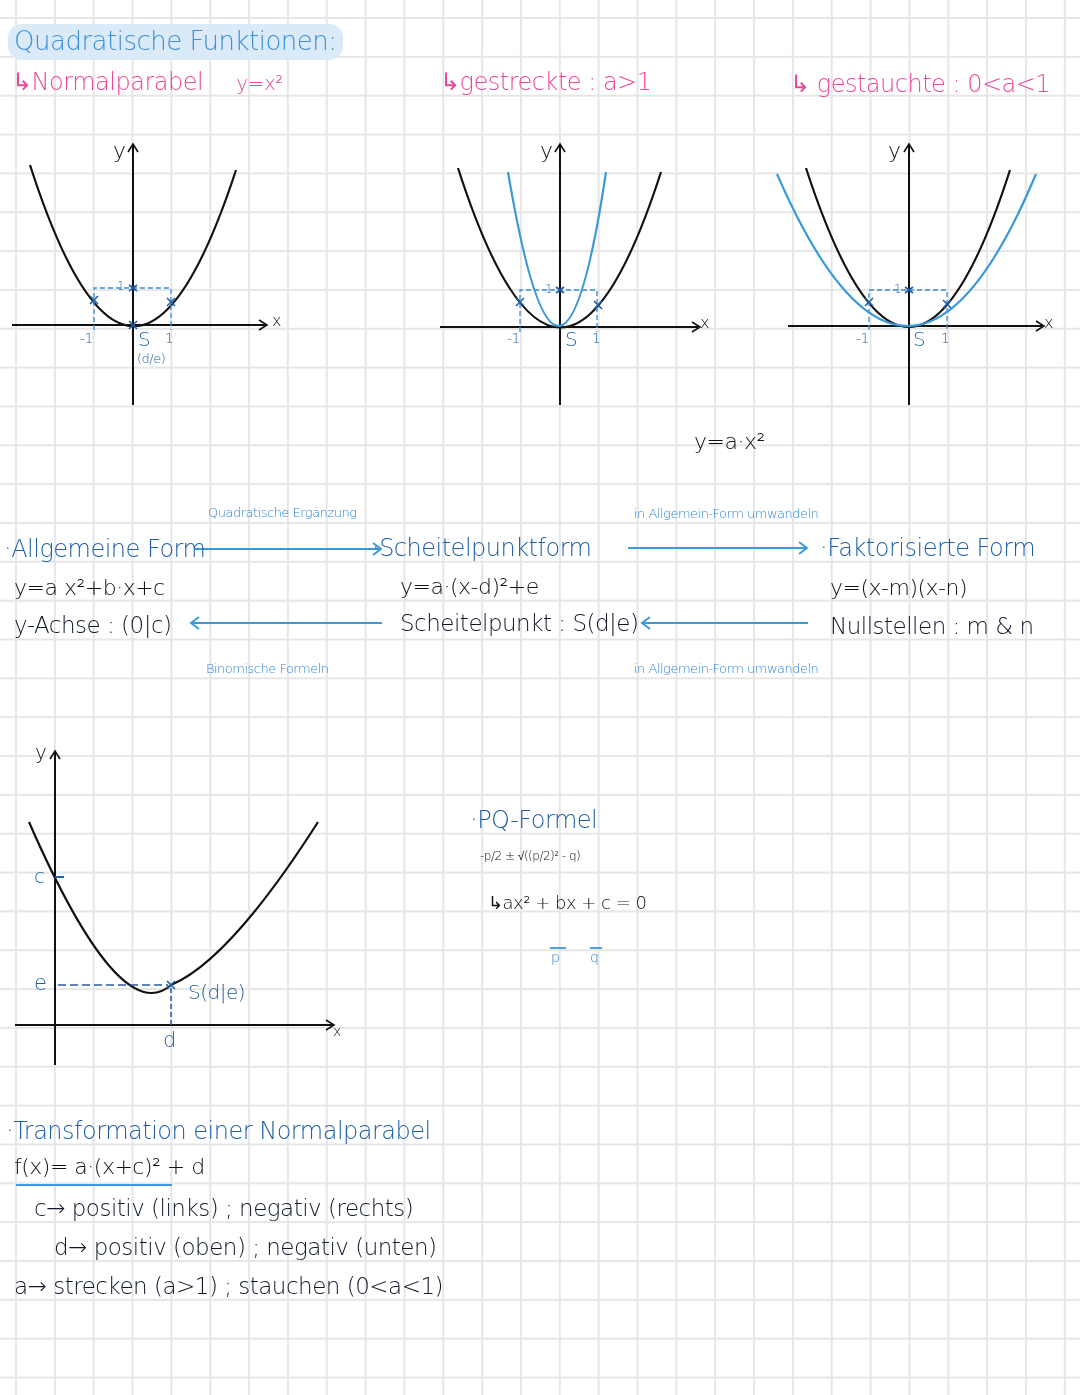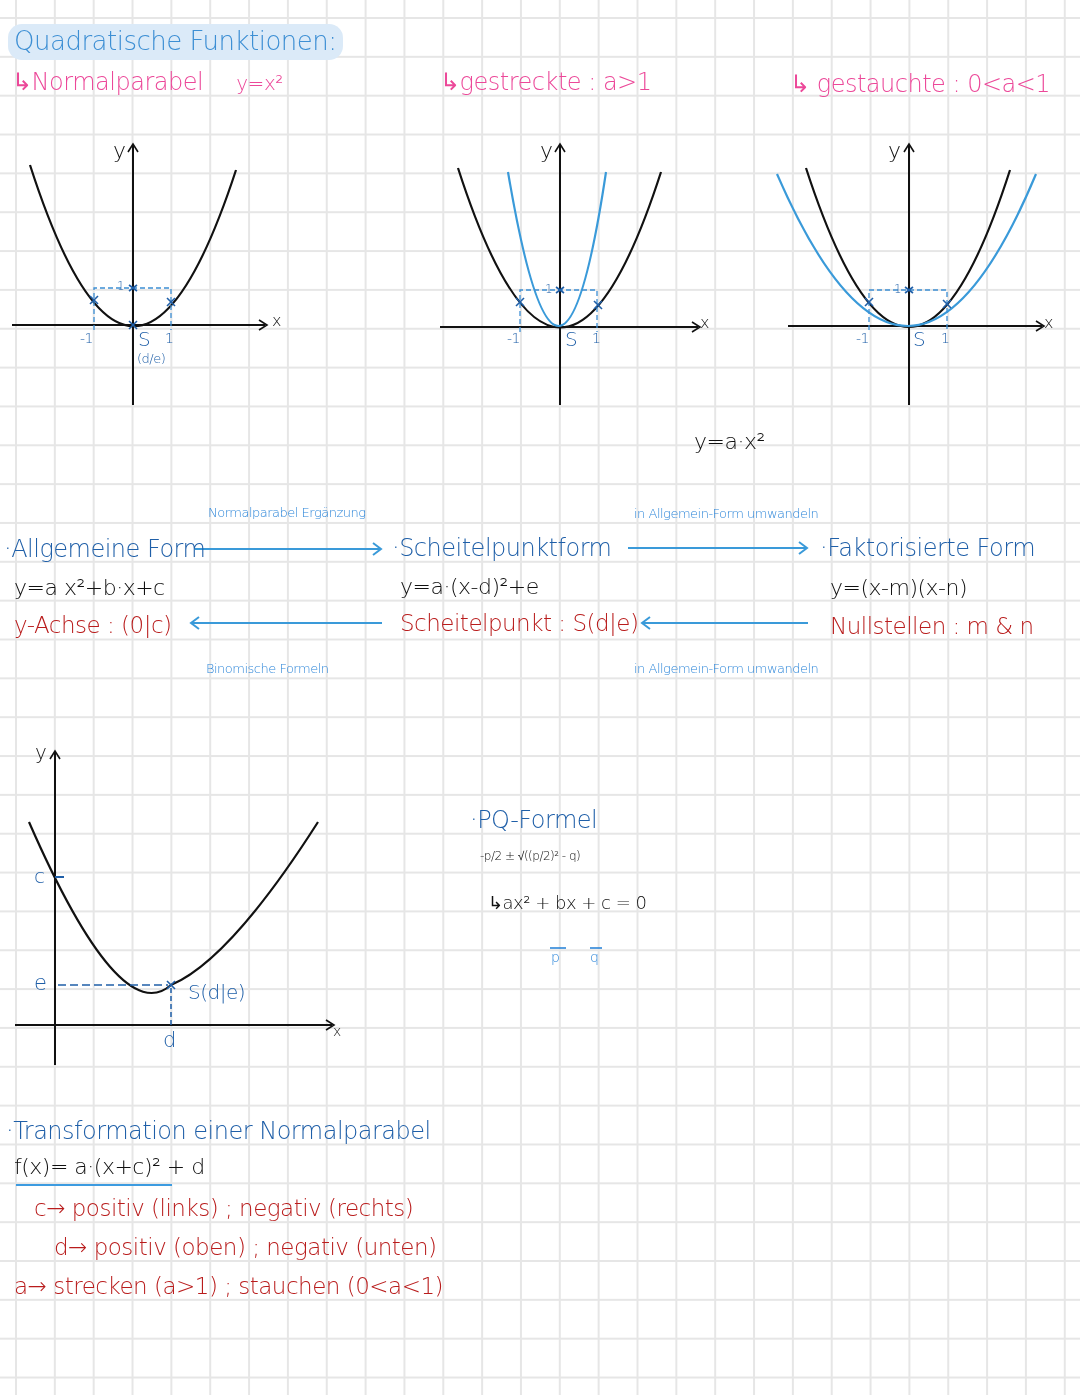--- a/index.html
+++ b/index.html
@@ -13,21 +13,21 @@
     background-position: 15px 17px;
     font-family: "DejaVu Sans", sans-serif;
     color: #111;
   }
   .t { position: absolute; white-space: nowrap; line-height: 1; }
   .hand { font-family: "DejaVu Sans", sans-serif; font-weight: 300; letter-spacing: -0.5px; }
   .title { font-size: 26px; color: #3d8fd4; }
   .title-hl { background: #dbeaf8; border-radius: 14px; padding: 2px 6px 4px 6px; }
   .sub { font-size: 24px; color: #ec4899; text-align: center; }
   .head { font-size: 24px; color: #1f5fa8; }
-  .body { font-size: 23px; color: #b91c1c; }
+  .body { font-size: 23px; color: #0f172a; }
   .small-blue { font-size: 13px; color: #2d86d9; }
   .formula { font-size: 22px; color: #111; }
   .blue-dark { color: #1f5fa8; }
   svg { position: absolute; overflow: visible; }
   .underline { position: absolute; height: 2px; background: #3d9be0; }
 </style>
 </head>
 <body>
 
 <div class="t hand title" style="left:8px; top:28px;">
@@ -109,21 +109,21 @@
       <line x1="143" y1="157" x2="135" y2="163"></line>
   </g>
 </svg>
 <div class="t hand" style="left:888px; top:140px; font-size:22px;">y</div>
 <div class="t hand" style="left:1044px; top:315px; font-size:16px;">x</div>
 <div class="t hand blue-dark" style="left:856px; top:331px; font-size:14px;">-1</div>
 <div class="t hand blue-dark" style="left:941px; top:331px; font-size:14px;">1</div>
 <div class="t hand blue-dark" style="left:894px; top:283px; font-size:12px;">1</div>
 <div class="t hand blue-dark" style="left:913px; top:329px; font-size:20px;">S</div>
 
-<div class="t hand small-blue" style="left:208px; top:506px;">Normalparabel Ergänzung</div>
+<div class="t hand small-blue" style="left:208px; top:506px;">Quadratische Ergänzung</div>
 <div class="t hand small-blue" style="left:206px; top:662px;">Binomische Formeln</div>
 <div class="t hand small-blue" style="left:634px; top:507px;">in Allgemein-Form umwandeln</div>
 <div class="t hand small-blue" style="left:634px; top:662px;">in Allgemein-Form umwandeln</div>
 
 <svg style="left:0; top:530px;" width="1080" height="110" viewBox="0 0 1080 110">
   <g stroke="#3a9ad9" stroke-width="2" fill="none">
     <line x1="195" y1="19" x2="380" y2="19"></line>
     <polyline points="373,13 381,19 373,25"></polyline>
     <line x1="192" y1="93" x2="382" y2="93"></line>
     <polyline points="199,87 191,93 199,99"></polyline>
@@ -134,21 +134,21 @@
   </g>
 </svg>
 
 <div>
   <div class="t hand head" style="left:4px; top:537px;">·Allgemeine Form</div>
   <div class="t hand formula" style="left:14px; top:577px;">y=a x²+b·x+c</div>
   <div class="t hand body" style="left:14px; top:614px;">y-Achse : (0|c)</div>
 </div>
 
 <div>
-  <div class="t hand head" style="left:392px; top:536px;">·Scheitelpunktform</div>
+  <div class="t hand head" style="left:372px; top:536px;">·Scheitelpunktform</div>
   <div class="t hand formula" style="left:400px; top:576px;">y=a·(x-d)²+e</div>
   <div class="t hand body" style="left:400px; top:612px;">Scheitelpunkt : S(d|e)</div>
 </div>
 
 <div>
   <div class="t hand head" style="left:820px; top:536px;">·Faktorisierte Form</div>
   <div class="t hand formula" style="left:830px; top:577px;">y=(x-m)(x-n)</div>
   <div class="t hand body" style="left:830px; top:615px;">Nullstellen : m &amp; n</div>
 </div>
 

